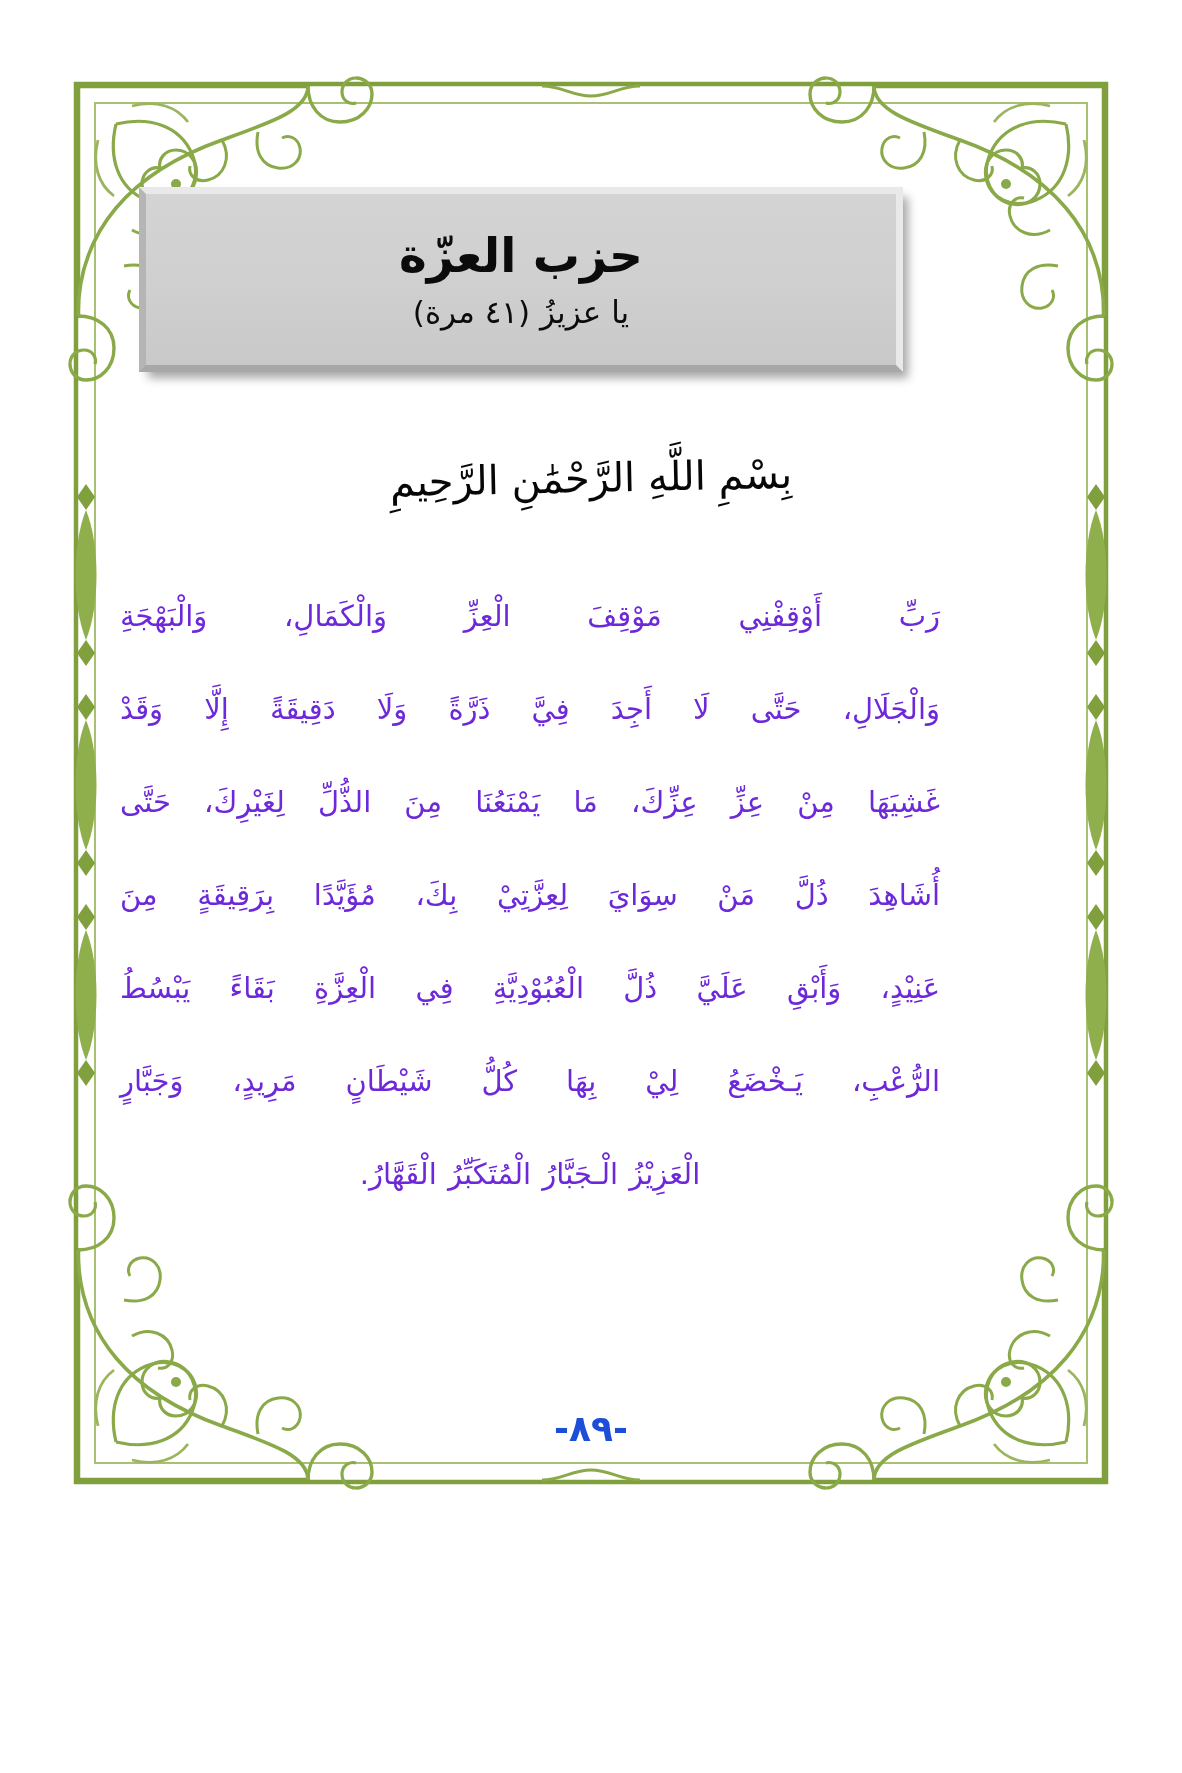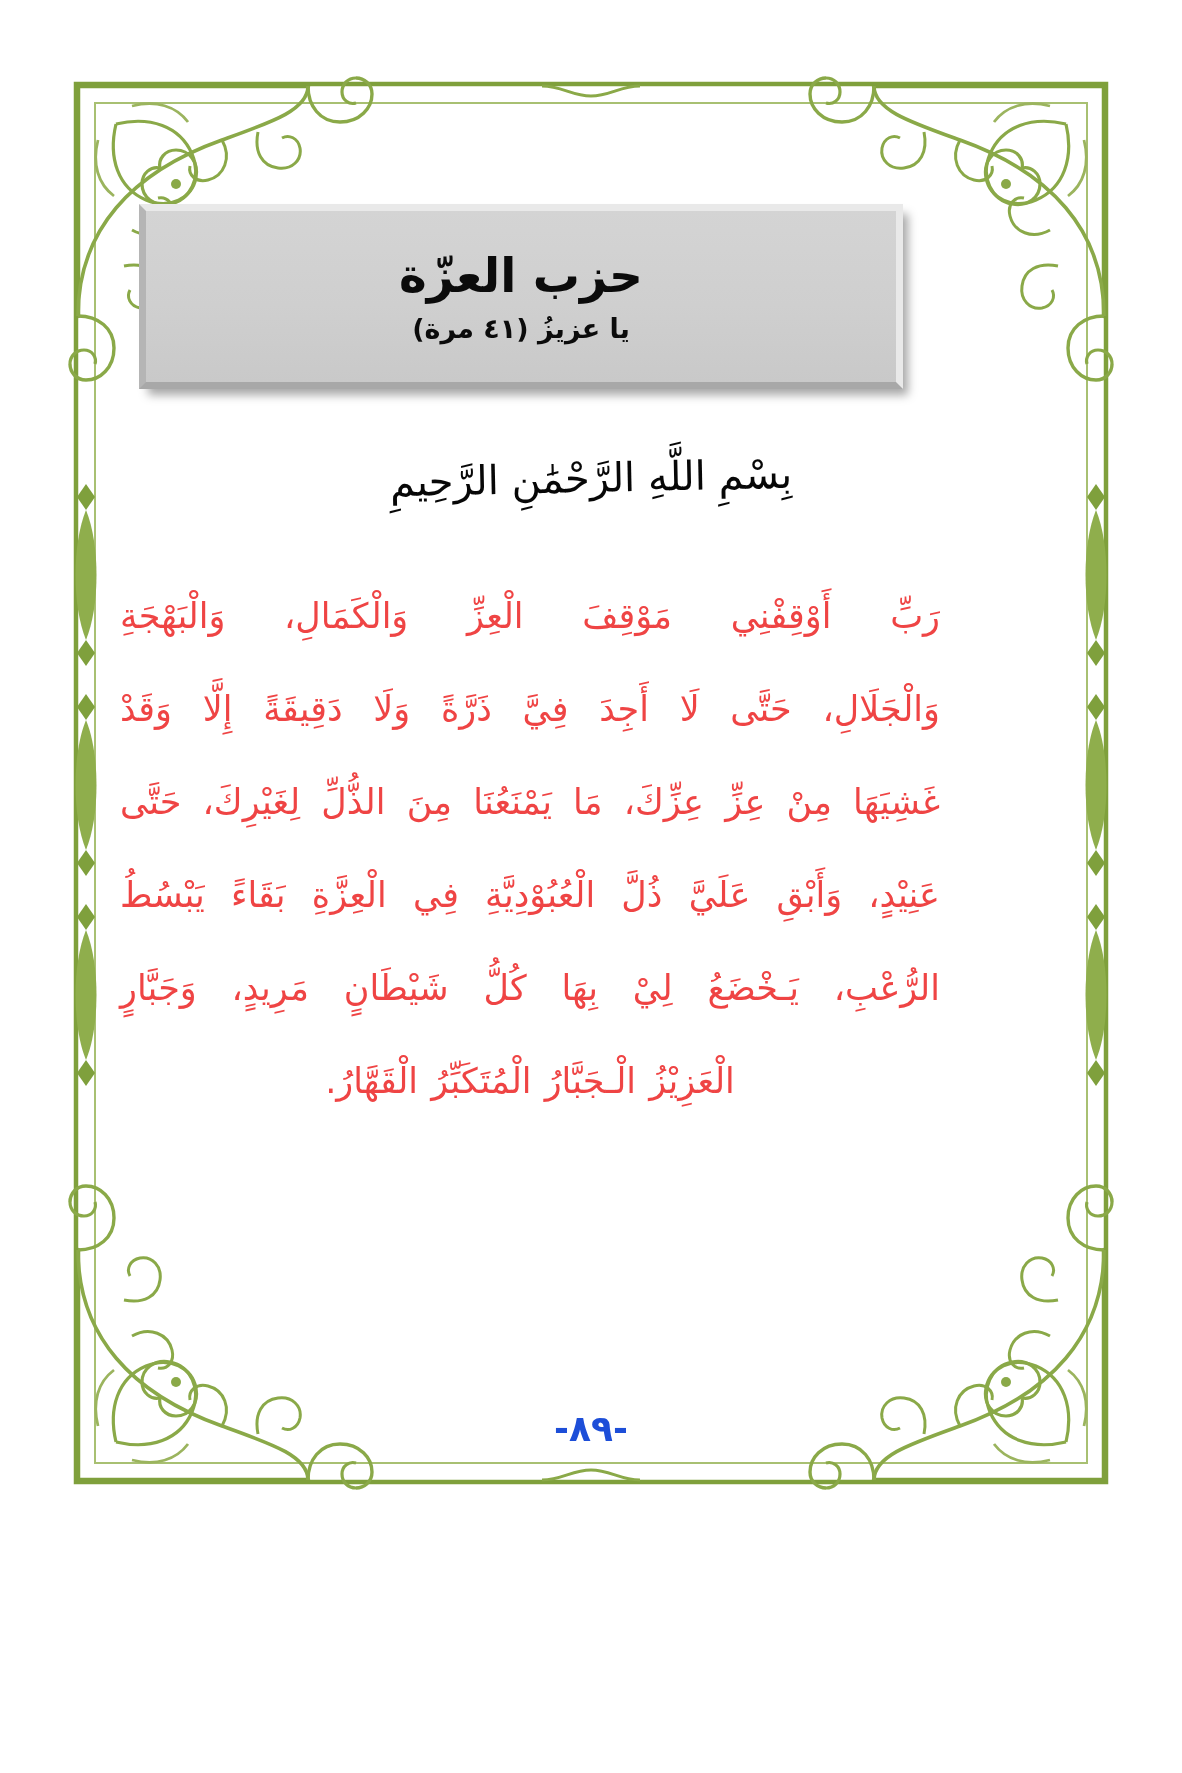--- a/index.html
+++ b/index.html
@@ -50,35 +50,34 @@
     border-right: 7px solid #e9e9e9;
     border-bottom: 7px solid #a8a8a8;
     border-left: 7px solid #b5b5b5;
     box-sizing: border-box;
     box-shadow: 7px 8px 9px -2px rgba(0,0,0,0.35);
     display: flex;
     flex-direction: column;
     align-items: center;
     justify-content: center;
     gap: 6px;
-    margin-top: 17px;
   }
   .title-main {
     font-family: "DejaVu Sans", "Liberation Sans", sans-serif;
     font-size: 47px;
     font-weight: bold;
     color: #0b0b0b;
     line-height: 1.25;
     letter-spacing: 0px;
     direction: rtl;
   }
   .title-sub {
     font-family: "DejaVu Sans", "Liberation Sans", sans-serif;
-    font-size: 27px;
-    font-weight: bold;
+    font-size: 31px;
+    font-weight: normal;
     color: #0b0b0b;
     line-height: 1.3;
     direction: rtl;
     text-align: center;
   }
 
   
   #bismillah {
     position: absolute;
     left: 0;
@@ -96,23 +95,23 @@
   
   #body-text {
     position: absolute;
     left: 120px;
     top: 570px;
     width: 820px;
     direction: rtl;
     text-align: justify;
     text-align-last: justify;
     font-family: "DejaVu Sans", "Liberation Sans", sans-serif;
-    font-size: 35px;
+    font-size: 29px;
     line-height: 93px;
-    color: #ef4444;
+    color: #6d28d9;
     word-spacing: 2px;
   }
   #body-text .line {
     display: block;
     text-align: justify;
     text-align-last: justify;
     white-space: normal;
   }
   #body-text .line.last {
     text-align: left;
@@ -194,20 +193,21 @@
     <div class="title-main">حزب العزّة</div>
     <div class="title-sub">يا عزيزُ (٤١ مرة)</div>
   </div>
 
   <div id="bismillah">بِسْمِ اللَّهِ الرَّحْمَٰنِ الرَّحِيمِ</div>
 
   <div id="body-text">
     <span class="line">رَبِّ أَوْقِفْنِي مَوْقِفَ الْعِزِّ وَالْكَمَالِ، وَالْبَهْجَةِ</span>
     <span class="line">وَالْجَلَالِ، حَتَّى لَا أَجِدَ فِيَّ ذَرَّةً وَلَا دَقِيقَةً إِلَّا وَقَدْ</span>
     <span class="line">غَشِيَهَا مِنْ عِزِّ عِزِّكَ، مَا يَمْنَعُنَا مِنَ الذُّلِّ لِغَيْرِكَ، حَتَّى</span>
+    <span class="line">أُشَاهِدَ ذُلَّ مَنْ سِوَايَ لِعِزَّتِيْ بِكَ، مُؤَيَّدًا بِرَقِيقَةٍ مِنَ</span>
     <span class="line">عَنِيْدٍ، وَأَبْقِ عَلَيَّ ذُلَّ الْعُبُوْدِيَّةِ فِي الْعِزَّةِ بَقَاءً يَبْسُطُ</span>
     <span class="line">الرُّعْبِ، يَـخْضَعُ لِيْ بِهَا كُلُّ شَيْطَانٍ مَرِيدٍ، وَجَبَّارٍ</span>
     <span class="line last">الْعَزِيْزُ الْـجَبَّارُ الْمُتَكَبِّرُ الْقَهَّارُ.</span>
   </div>
 
   <div id="page-number">-٨٩-</div>
 
 </div>
 
 </body></html>

